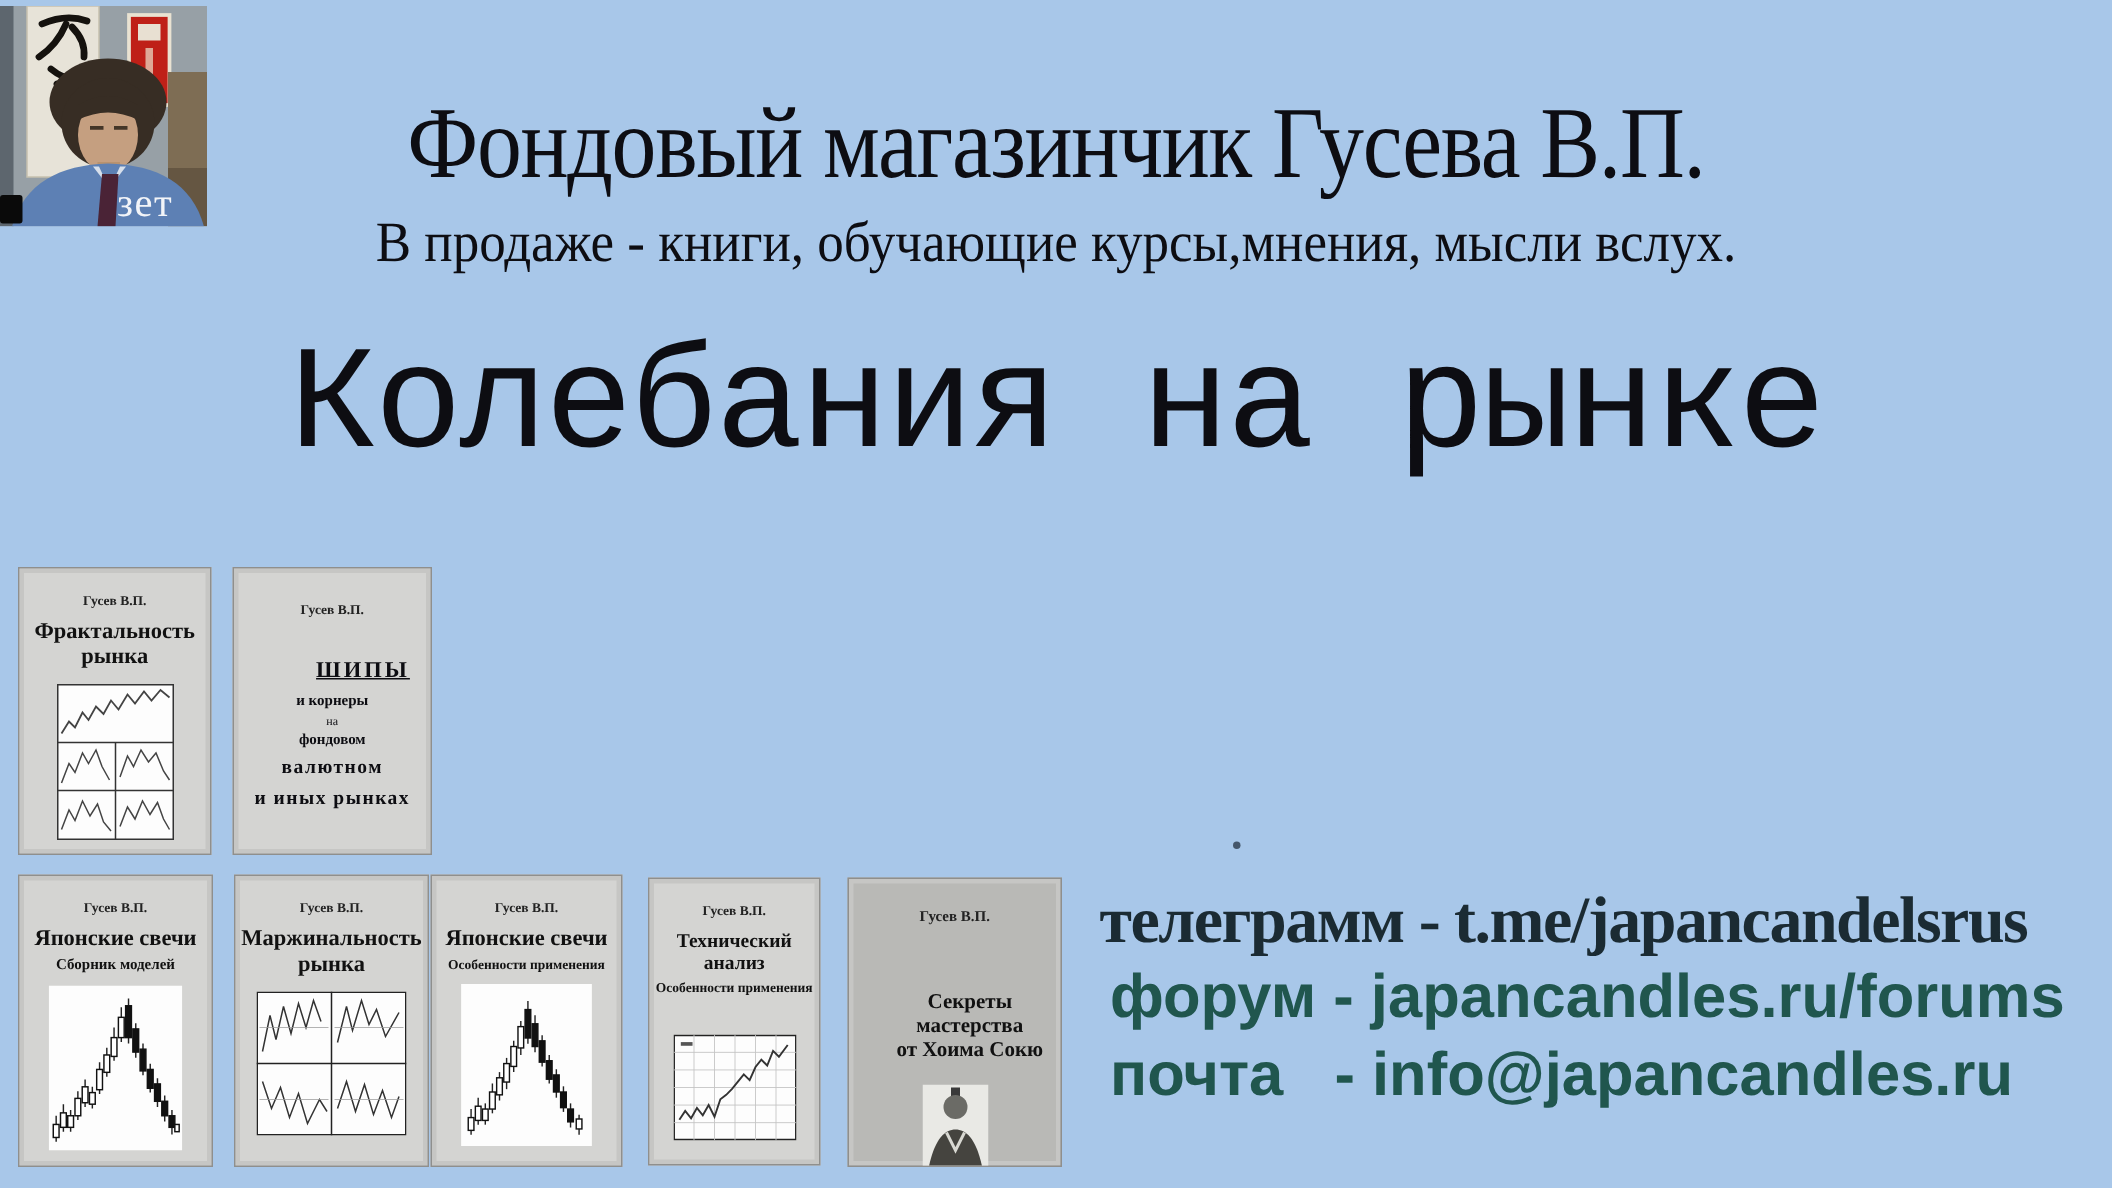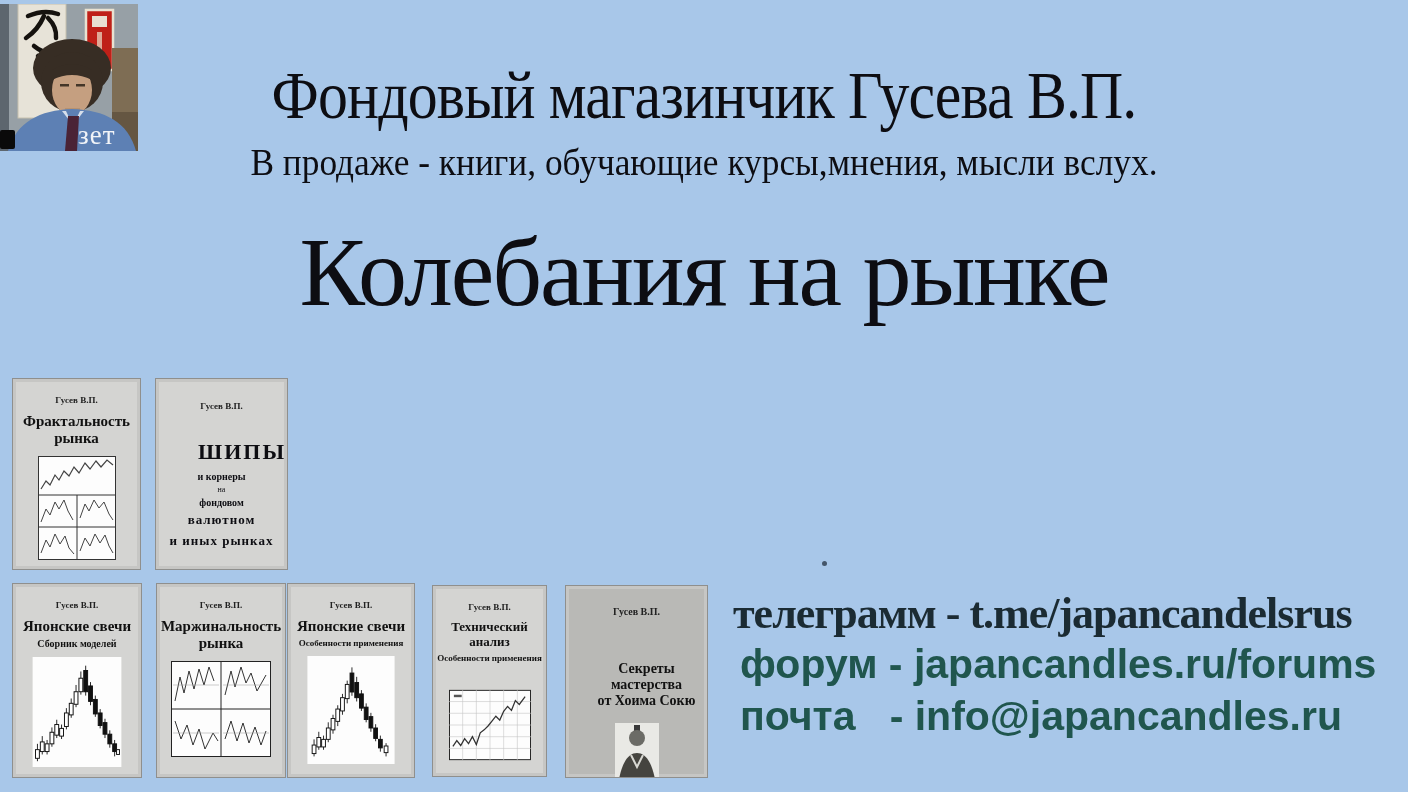--- a/index.html
+++ b/index.html
@@ -19,20 +19,21 @@
   .subtitle{
     position:absolute; top:140px; left:0; width:100%;
     text-align:center; font-size:38px;
     transform:scaleX(.93); transform-origin:50% 50%;
     white-space:nowrap;
   }
   .heading{
     position:absolute; top:216px; left:0; width:100%;
     text-align:center; font-size:98px; letter-spacing:-2px;
     white-space:nowrap;
+    font-family:Liberation Mono, monospace;
   }
   .subheading{
     position:absolute; top:376px; left:0; width:100%;
     text-align:center; font-size:68px; white-space:nowrap;
   }
   .subheading span{position:relative; left:88px;}
   
   .photo{
     position:absolute; left:0; top:4px; width:138px; height:147px;
     overflow:hidden;
@@ -47,21 +48,21 @@
     position:absolute; background:#d4d4d2;
     border:1px solid #8f8f8d; box-sizing:border-box;
     text-align:center; overflow:hidden;
     box-shadow:inset 0 0 0 3px #c6c6c4;
   }
   .book .author{font-size:9px; font-weight:bold; color:#222; margin-top:16px;}
   .book .btitle{font-size:15px; font-weight:bold; color:#111; line-height:1.15; margin-top:8px;}
   .book .bsub{font-size:10px; font-weight:bold; color:#111; margin-top:3px;}
   .book .panel{margin:8px auto 0 auto; display:block;}
   .book7{background:#b9b9b6;}
-  .shipy-title{font-size:22px; font-weight:bold; letter-spacing:2px; margin-top:28px;margin-left:41px;}
+  .shipy-title{font-size:15px; font-weight:bold; letter-spacing:2px; text-decoration:underline; margin-top:28px;margin-left:41px;}
   .shipy-l1{font-size:10px; font-weight:bold; margin-top:6px;}
   .shipy-l2{font-size:8px; margin-top:3px;}
   .shipy-l3{font-size:10px; font-weight:bold; margin-top:3px;}
   .shipy-l4{font-size:13px; font-weight:bold; margin-top:4px; letter-spacing:1px;}
   .shipy-l5{font-size:13px; font-weight:bold; margin-top:5px; letter-spacing:1px;}
   .book7 .btitle{margin-top:44px; font-size:14px;padding-left:20px;}
   
   .contact{position:absolute; white-space:pre; line-height:1;text-align:right;}
   .contact-telegram{
     left:733px; top:592px; font-family:"Liberation Serif",serif;

